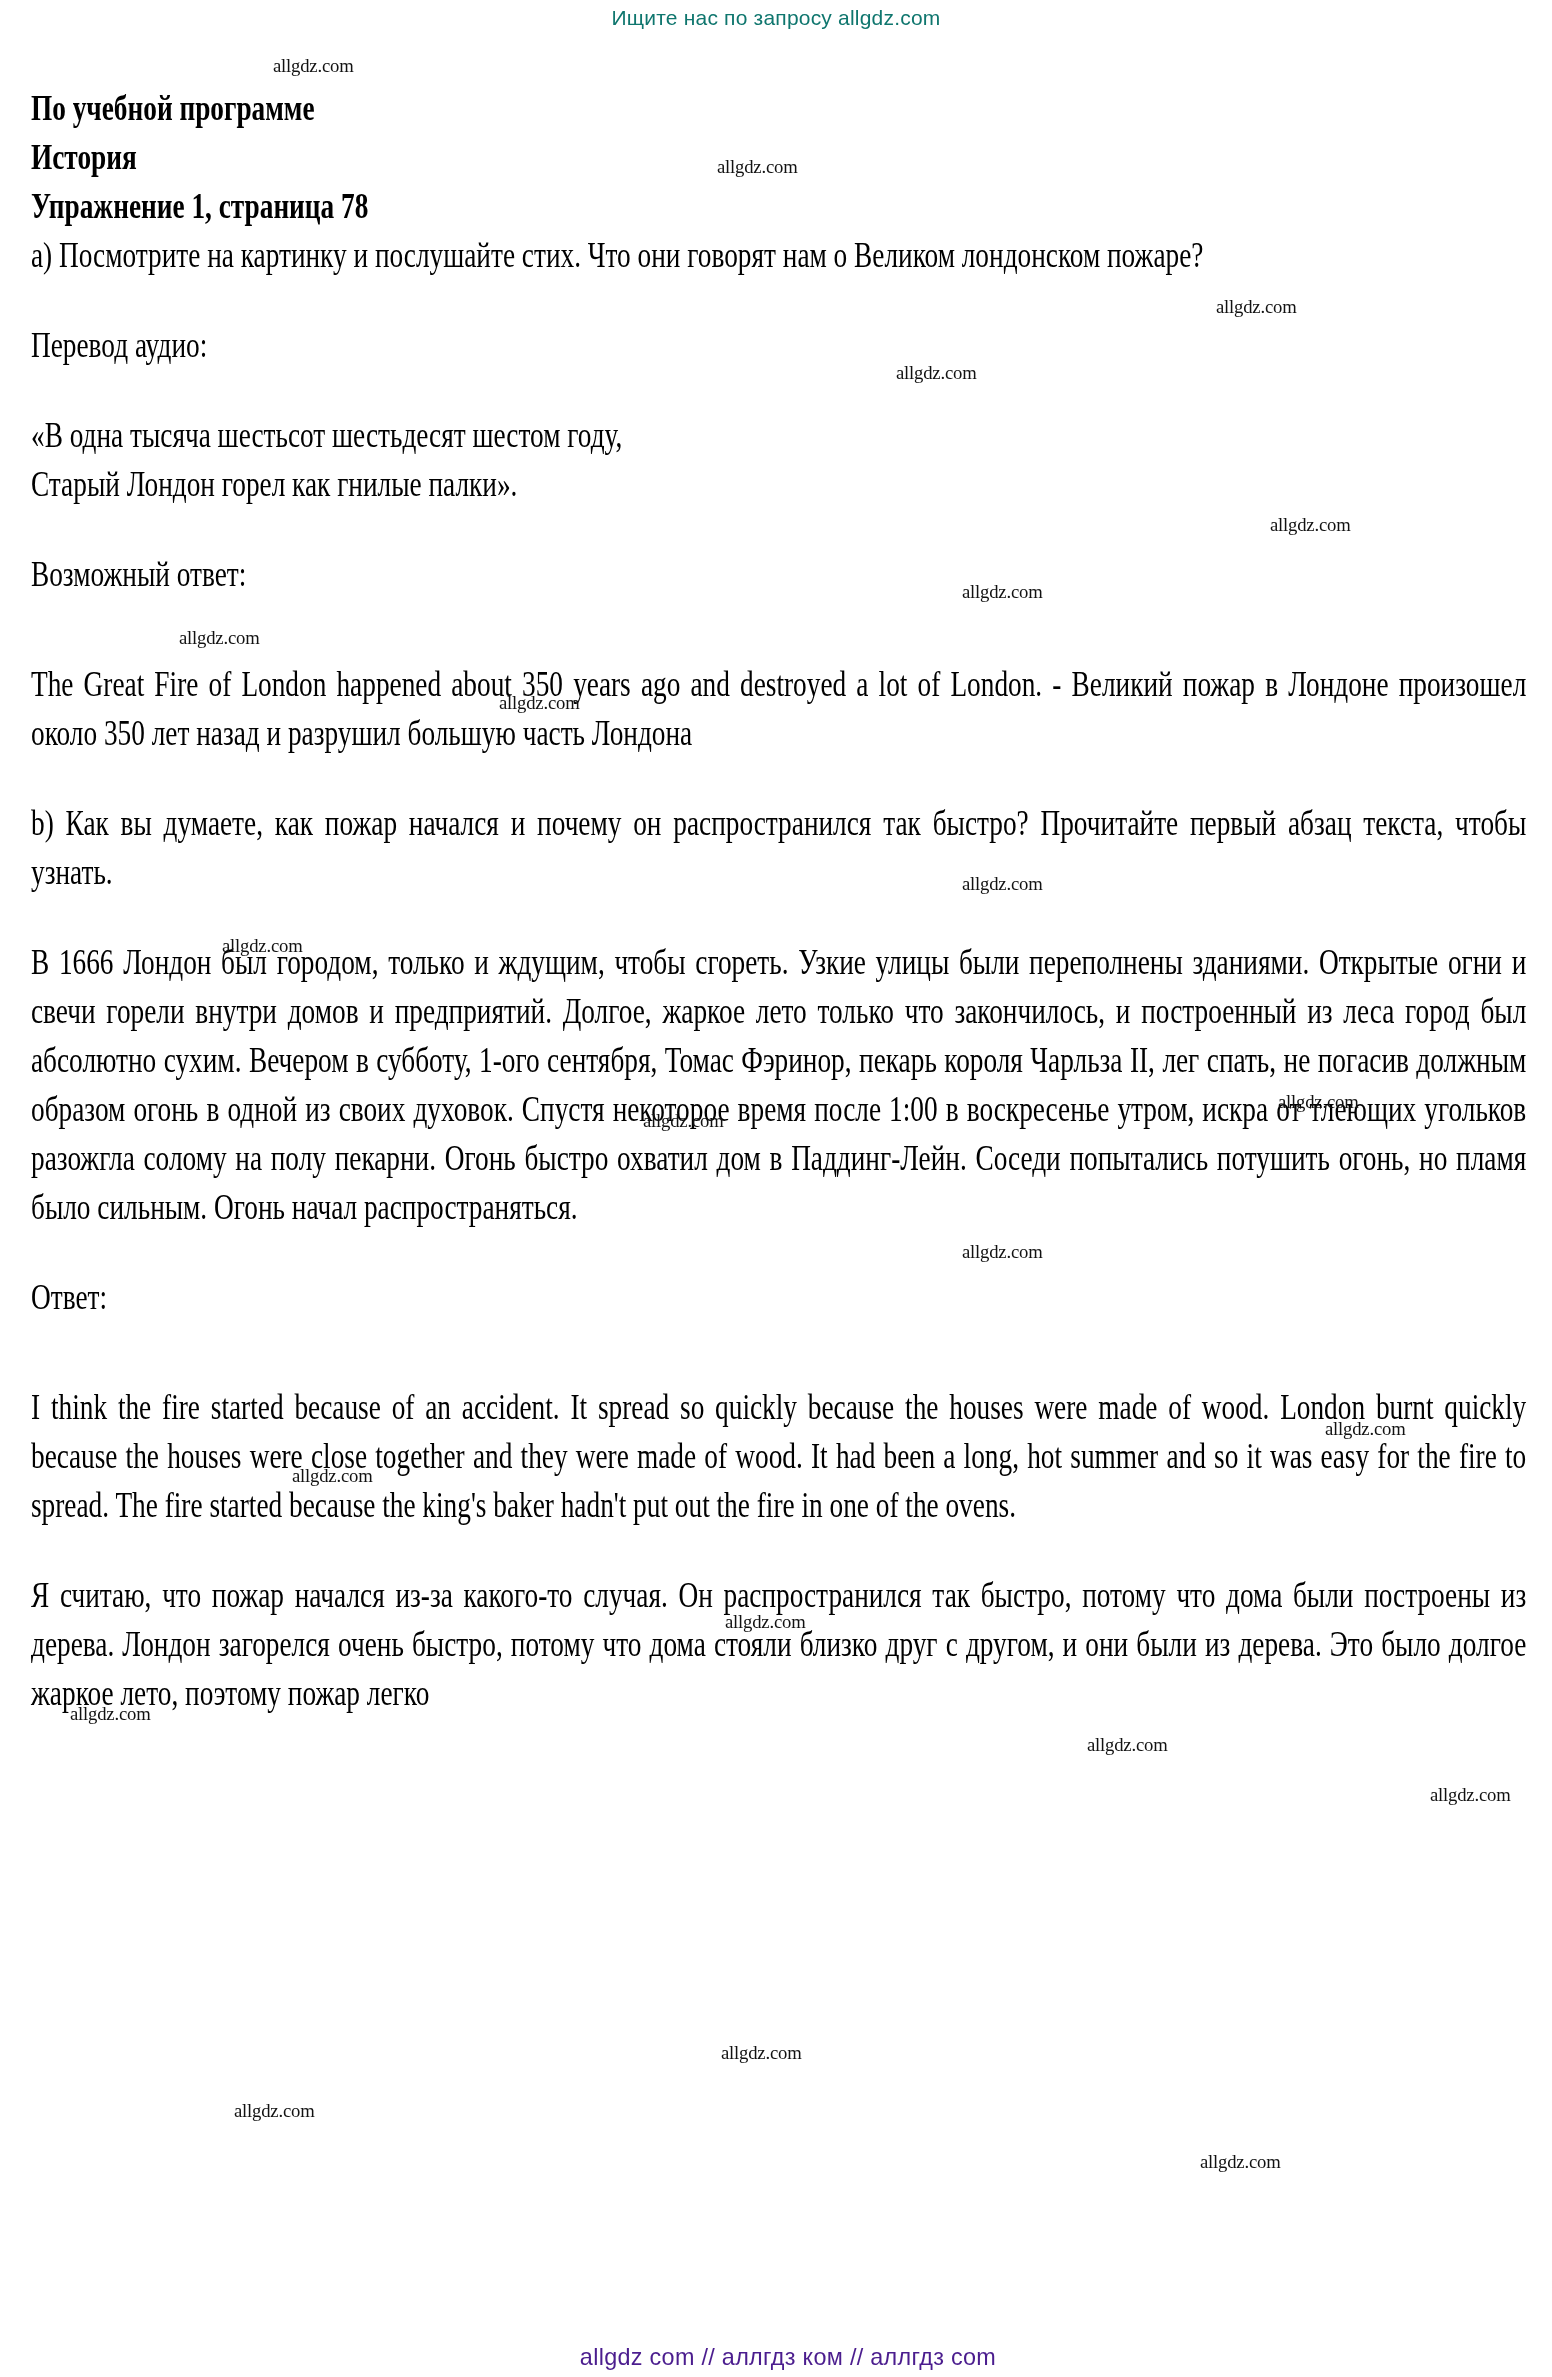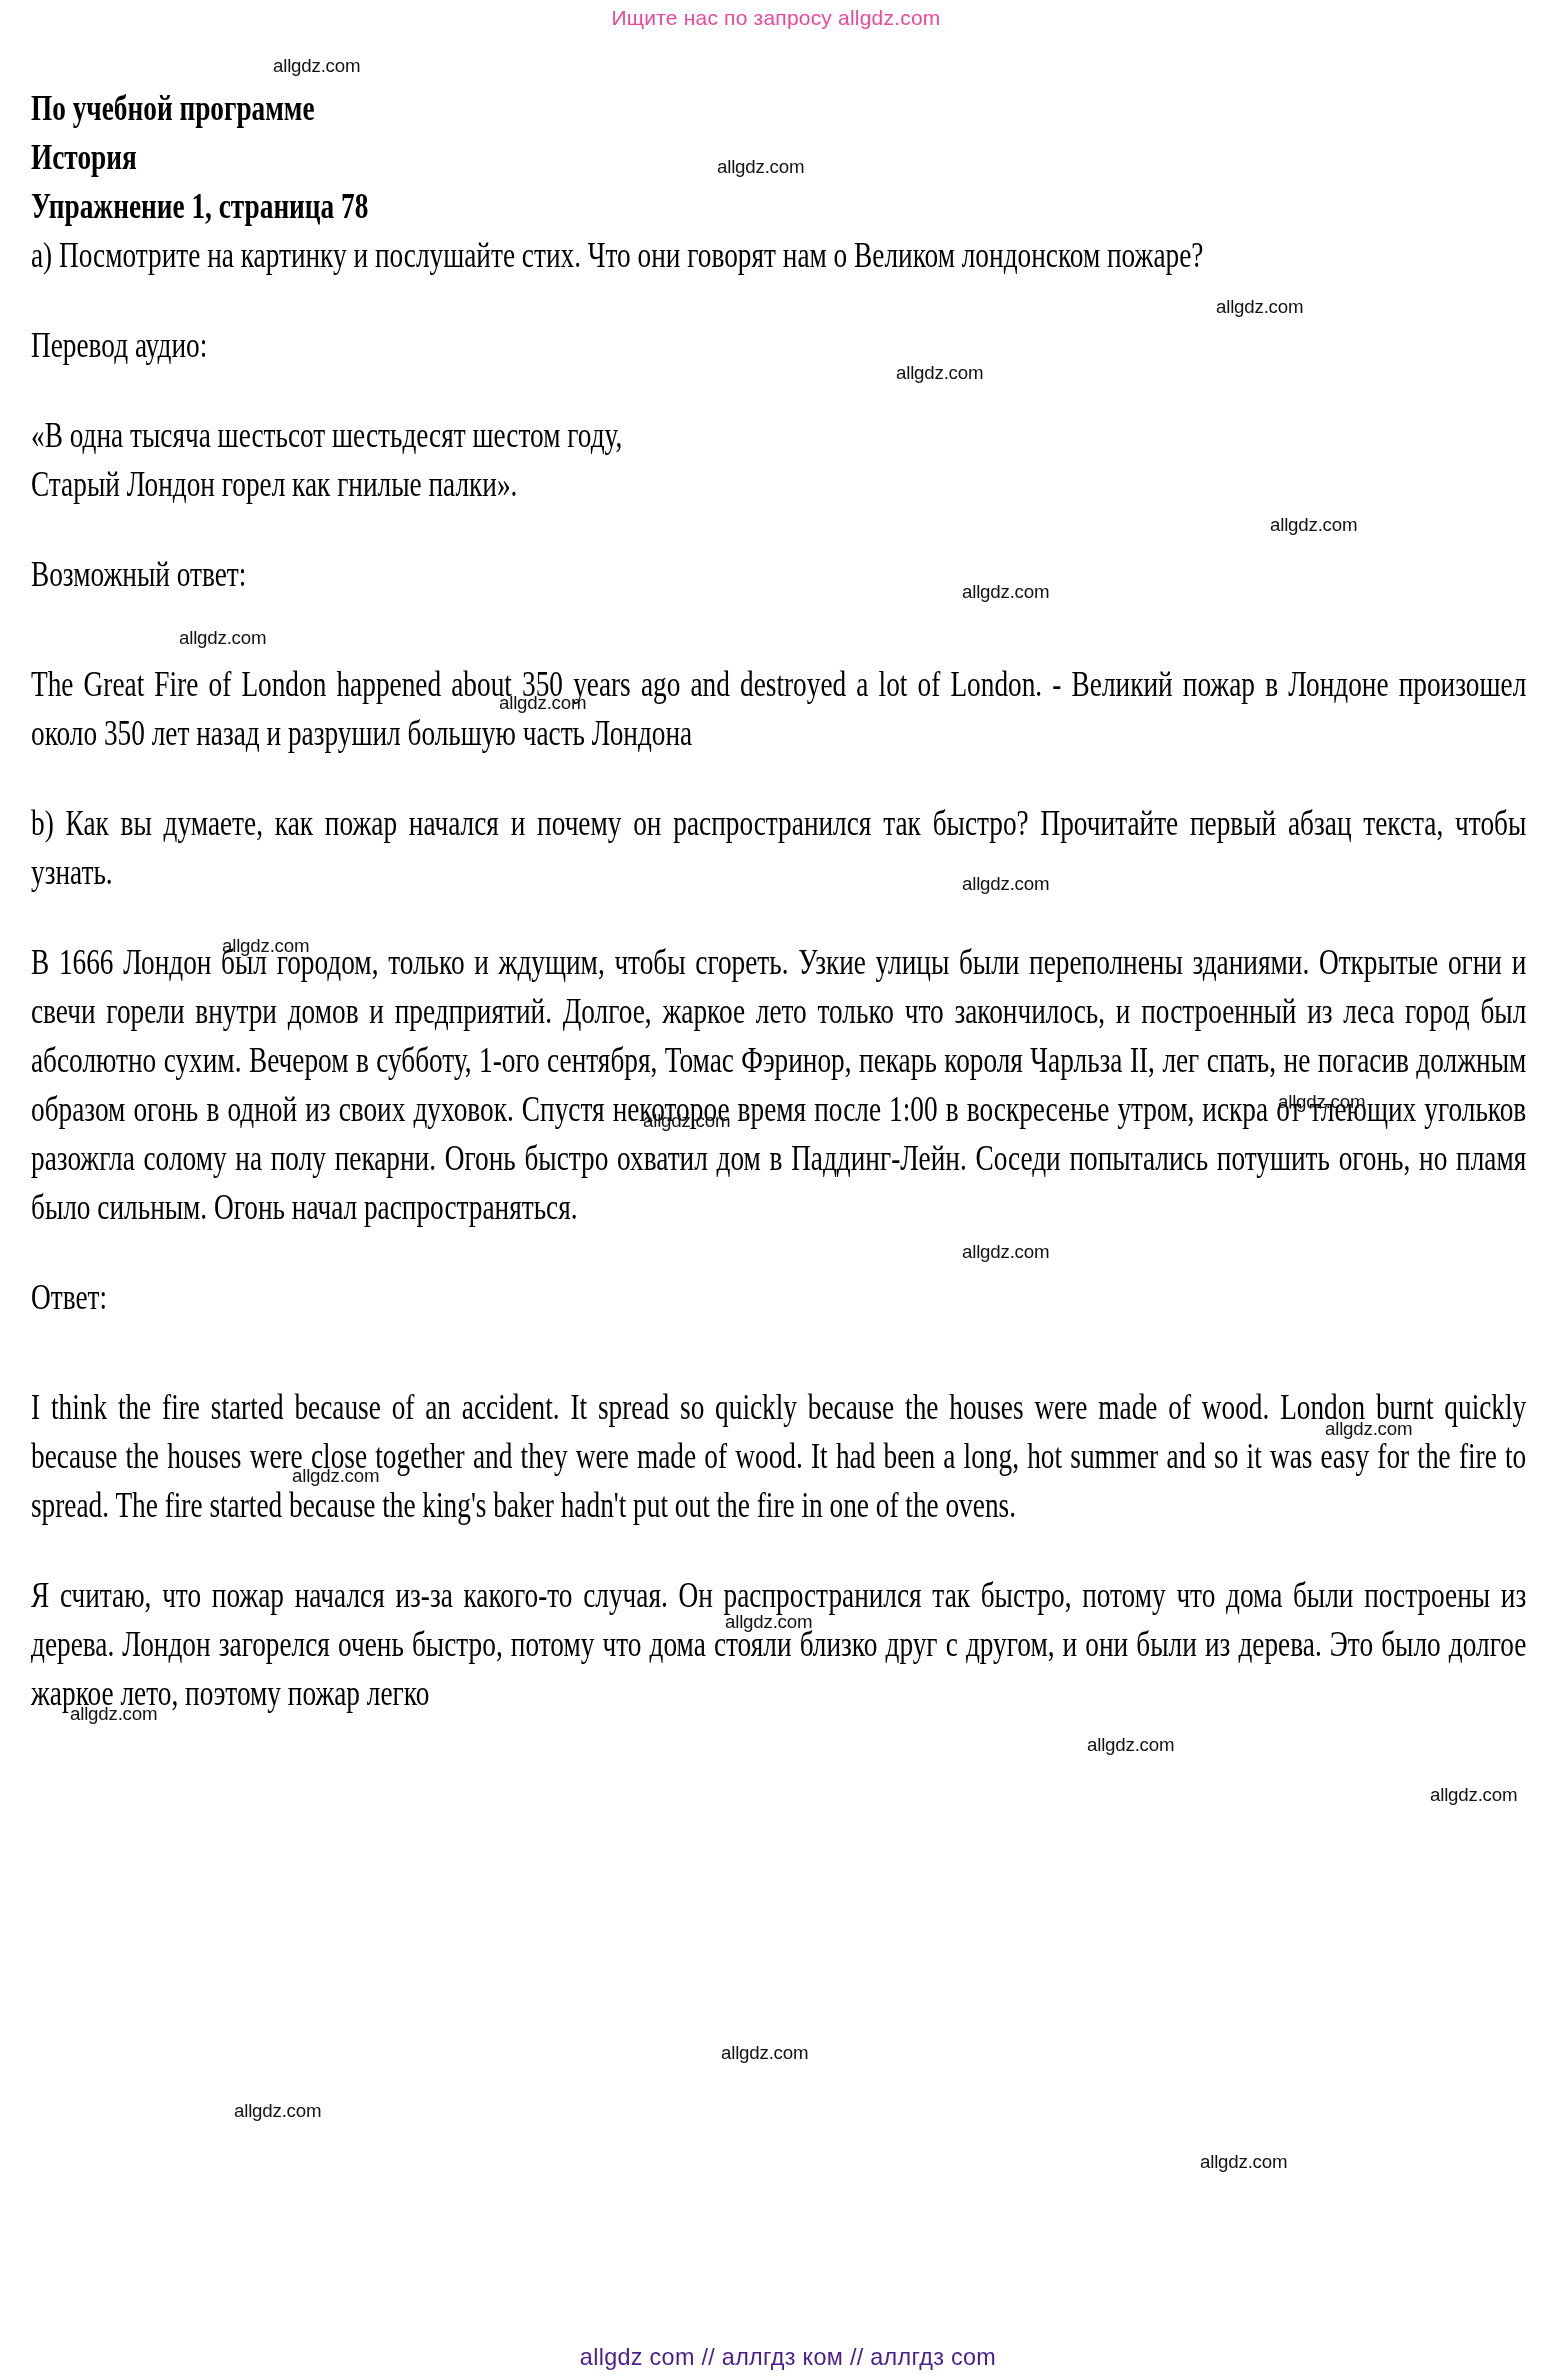--- a/index.html
+++ b/index.html
@@ -19,21 +19,21 @@
   
   .top-banner {
     position: absolute;
     top: 0;
     left: 0;
     width: 1552px;
     height: 36px;
     text-align: center;
     font-family: "Liberation Sans", "DejaVu Sans", sans-serif;
     font-size: 21px;
-    color: #ec4899;
+    color: #0f766e;
     line-height: 36px;
     white-space: nowrap;
     letter-spacing: 0.2px;
   }
 
   
   .page {
     position: absolute;
     top: 0;
     left: 0;
@@ -70,21 +70,21 @@
     text-align-last: left;
     hyphens: none;
     word-spacing: 0px;
   }
   .spacer-md { height: 41px; }
   .spacer-lg { height: 61px; }
 
   
   .wm {
     position: absolute;
-    font-family: Liberation Sans, sans-serif;
+    font-family: Liberation Serif, serif;
     font-size: 18.7px;
     color: #121212;
     white-space: nowrap;
     pointer-events: none;
     letter-spacing: -0.2px;
   }
 
   
   .footer {
     position: absolute;

